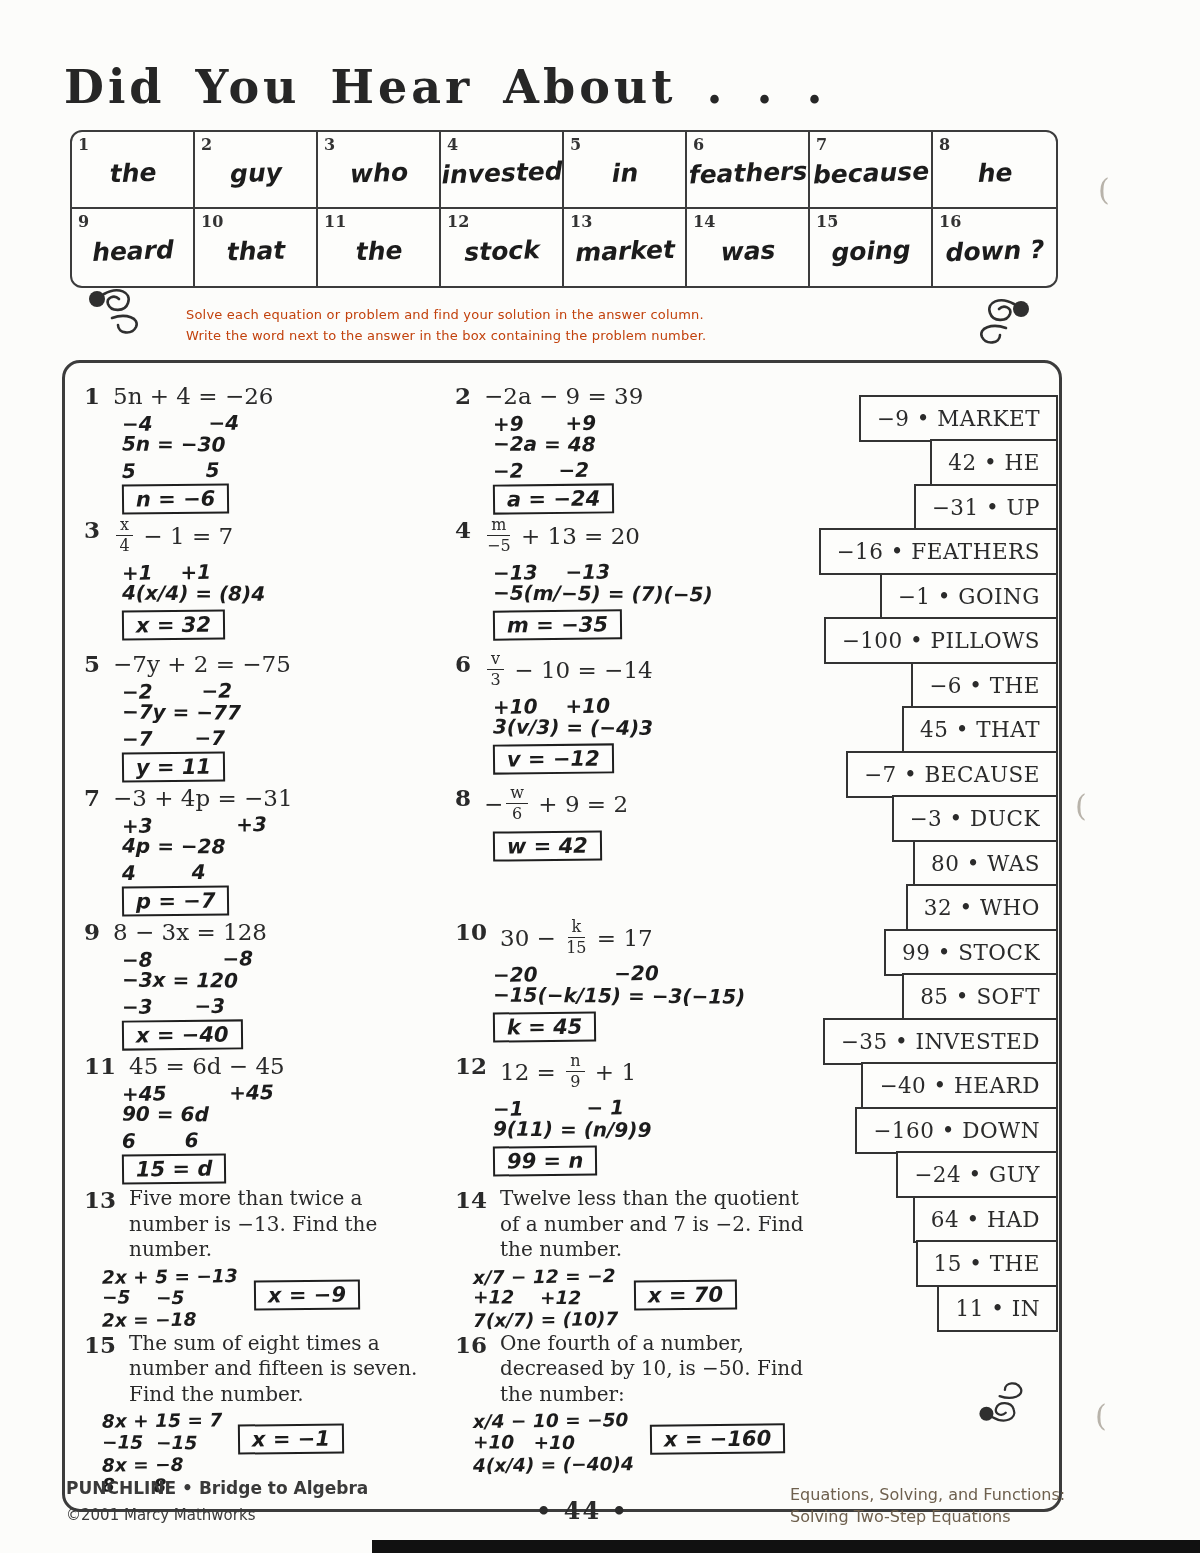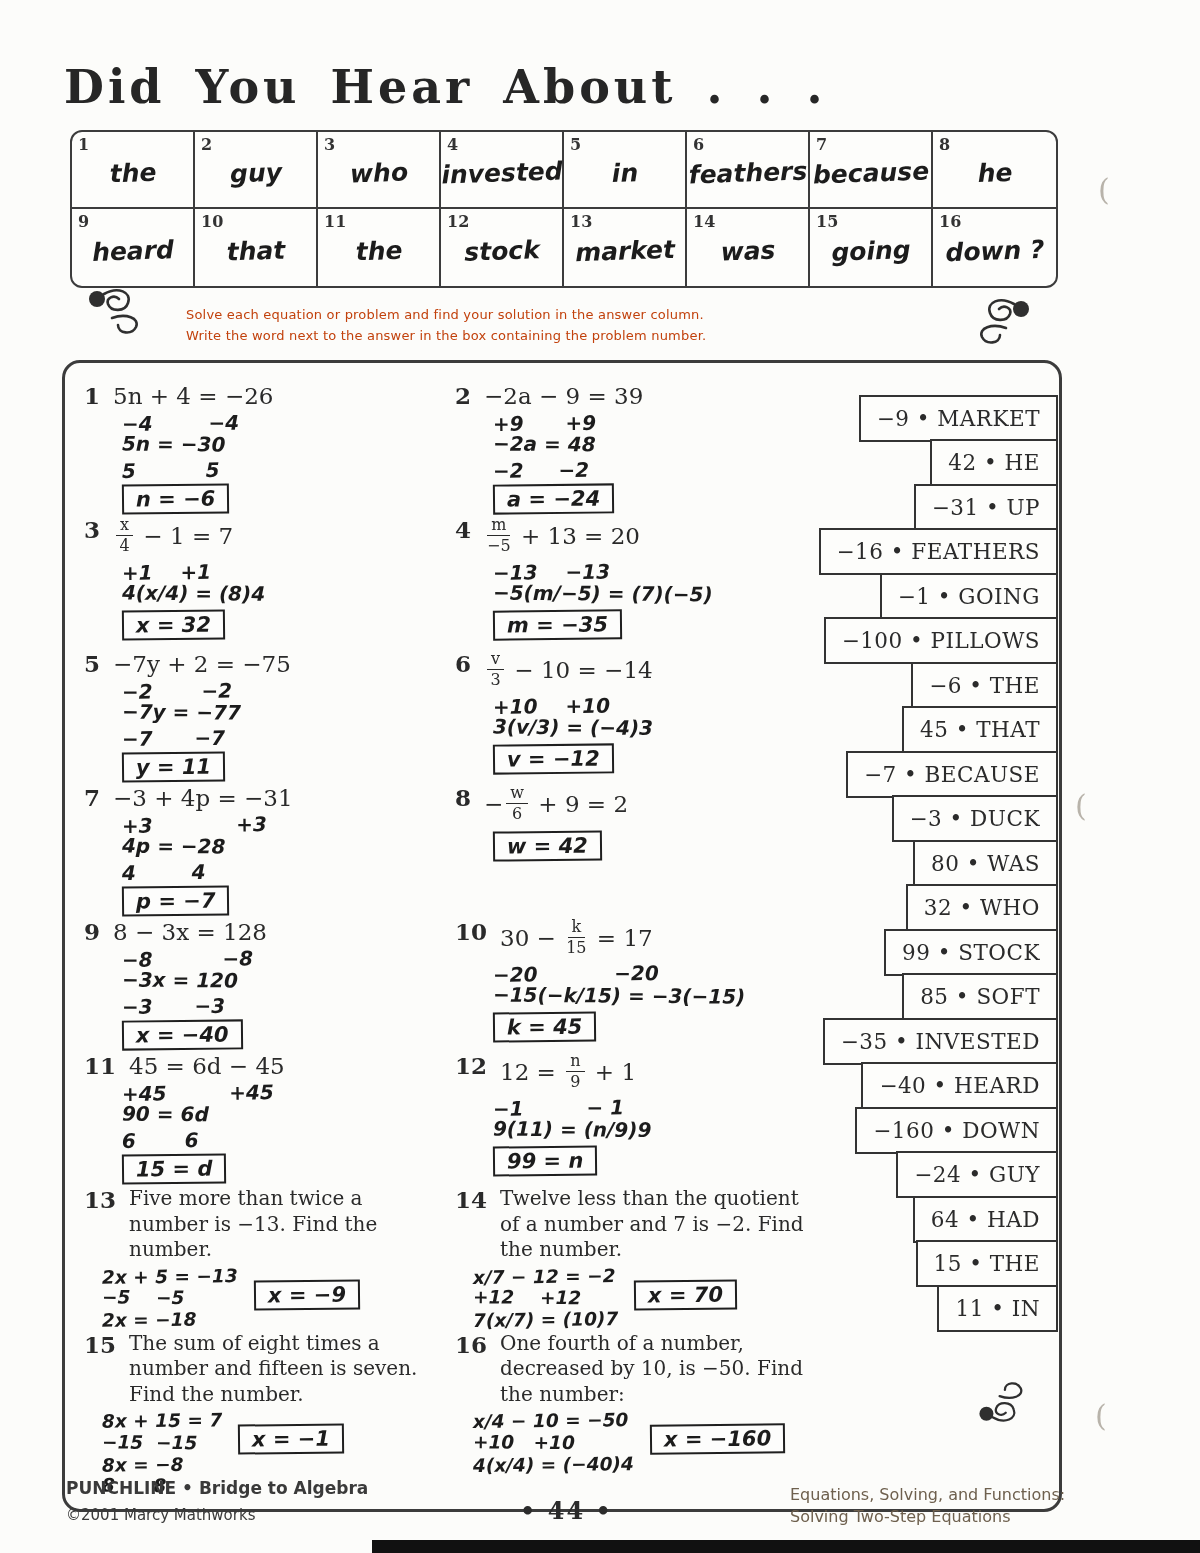--- a/index.html
+++ b/index.html
@@ -101,21 +101,21 @@
   }
 
   
   .footer-left {
     position:absolute; left:66px; top:1478px;
     font-family:"DejaVu Sans", sans-serif; color:#3a3a3a;
   }
   .footer-left .l1 { font-size:17px; font-weight:bold; }
   .footer-left .l2 { font-size:15px; margin-top:8px; }
   .page-number {
-    position:absolute; left:520px; top:1496px;
+    position:absolute; left:536px; top:1496px;
     font-family:"DejaVu Serif", serif; font-weight:bold; font-size:24px; color:#2b2b2b;
     letter-spacing:2px;
   }
   .footer-right {
     position:absolute; left:790px; top:1484px; width:300px;
     font-family:"DejaVu Sans", sans-serif; font-size:16px; color:#6e604e; line-height:1.4;
   }
 
   .bottom-bar { position:absolute; left:372px; right:0; bottom:0; height:13px; background:#111; }
 

